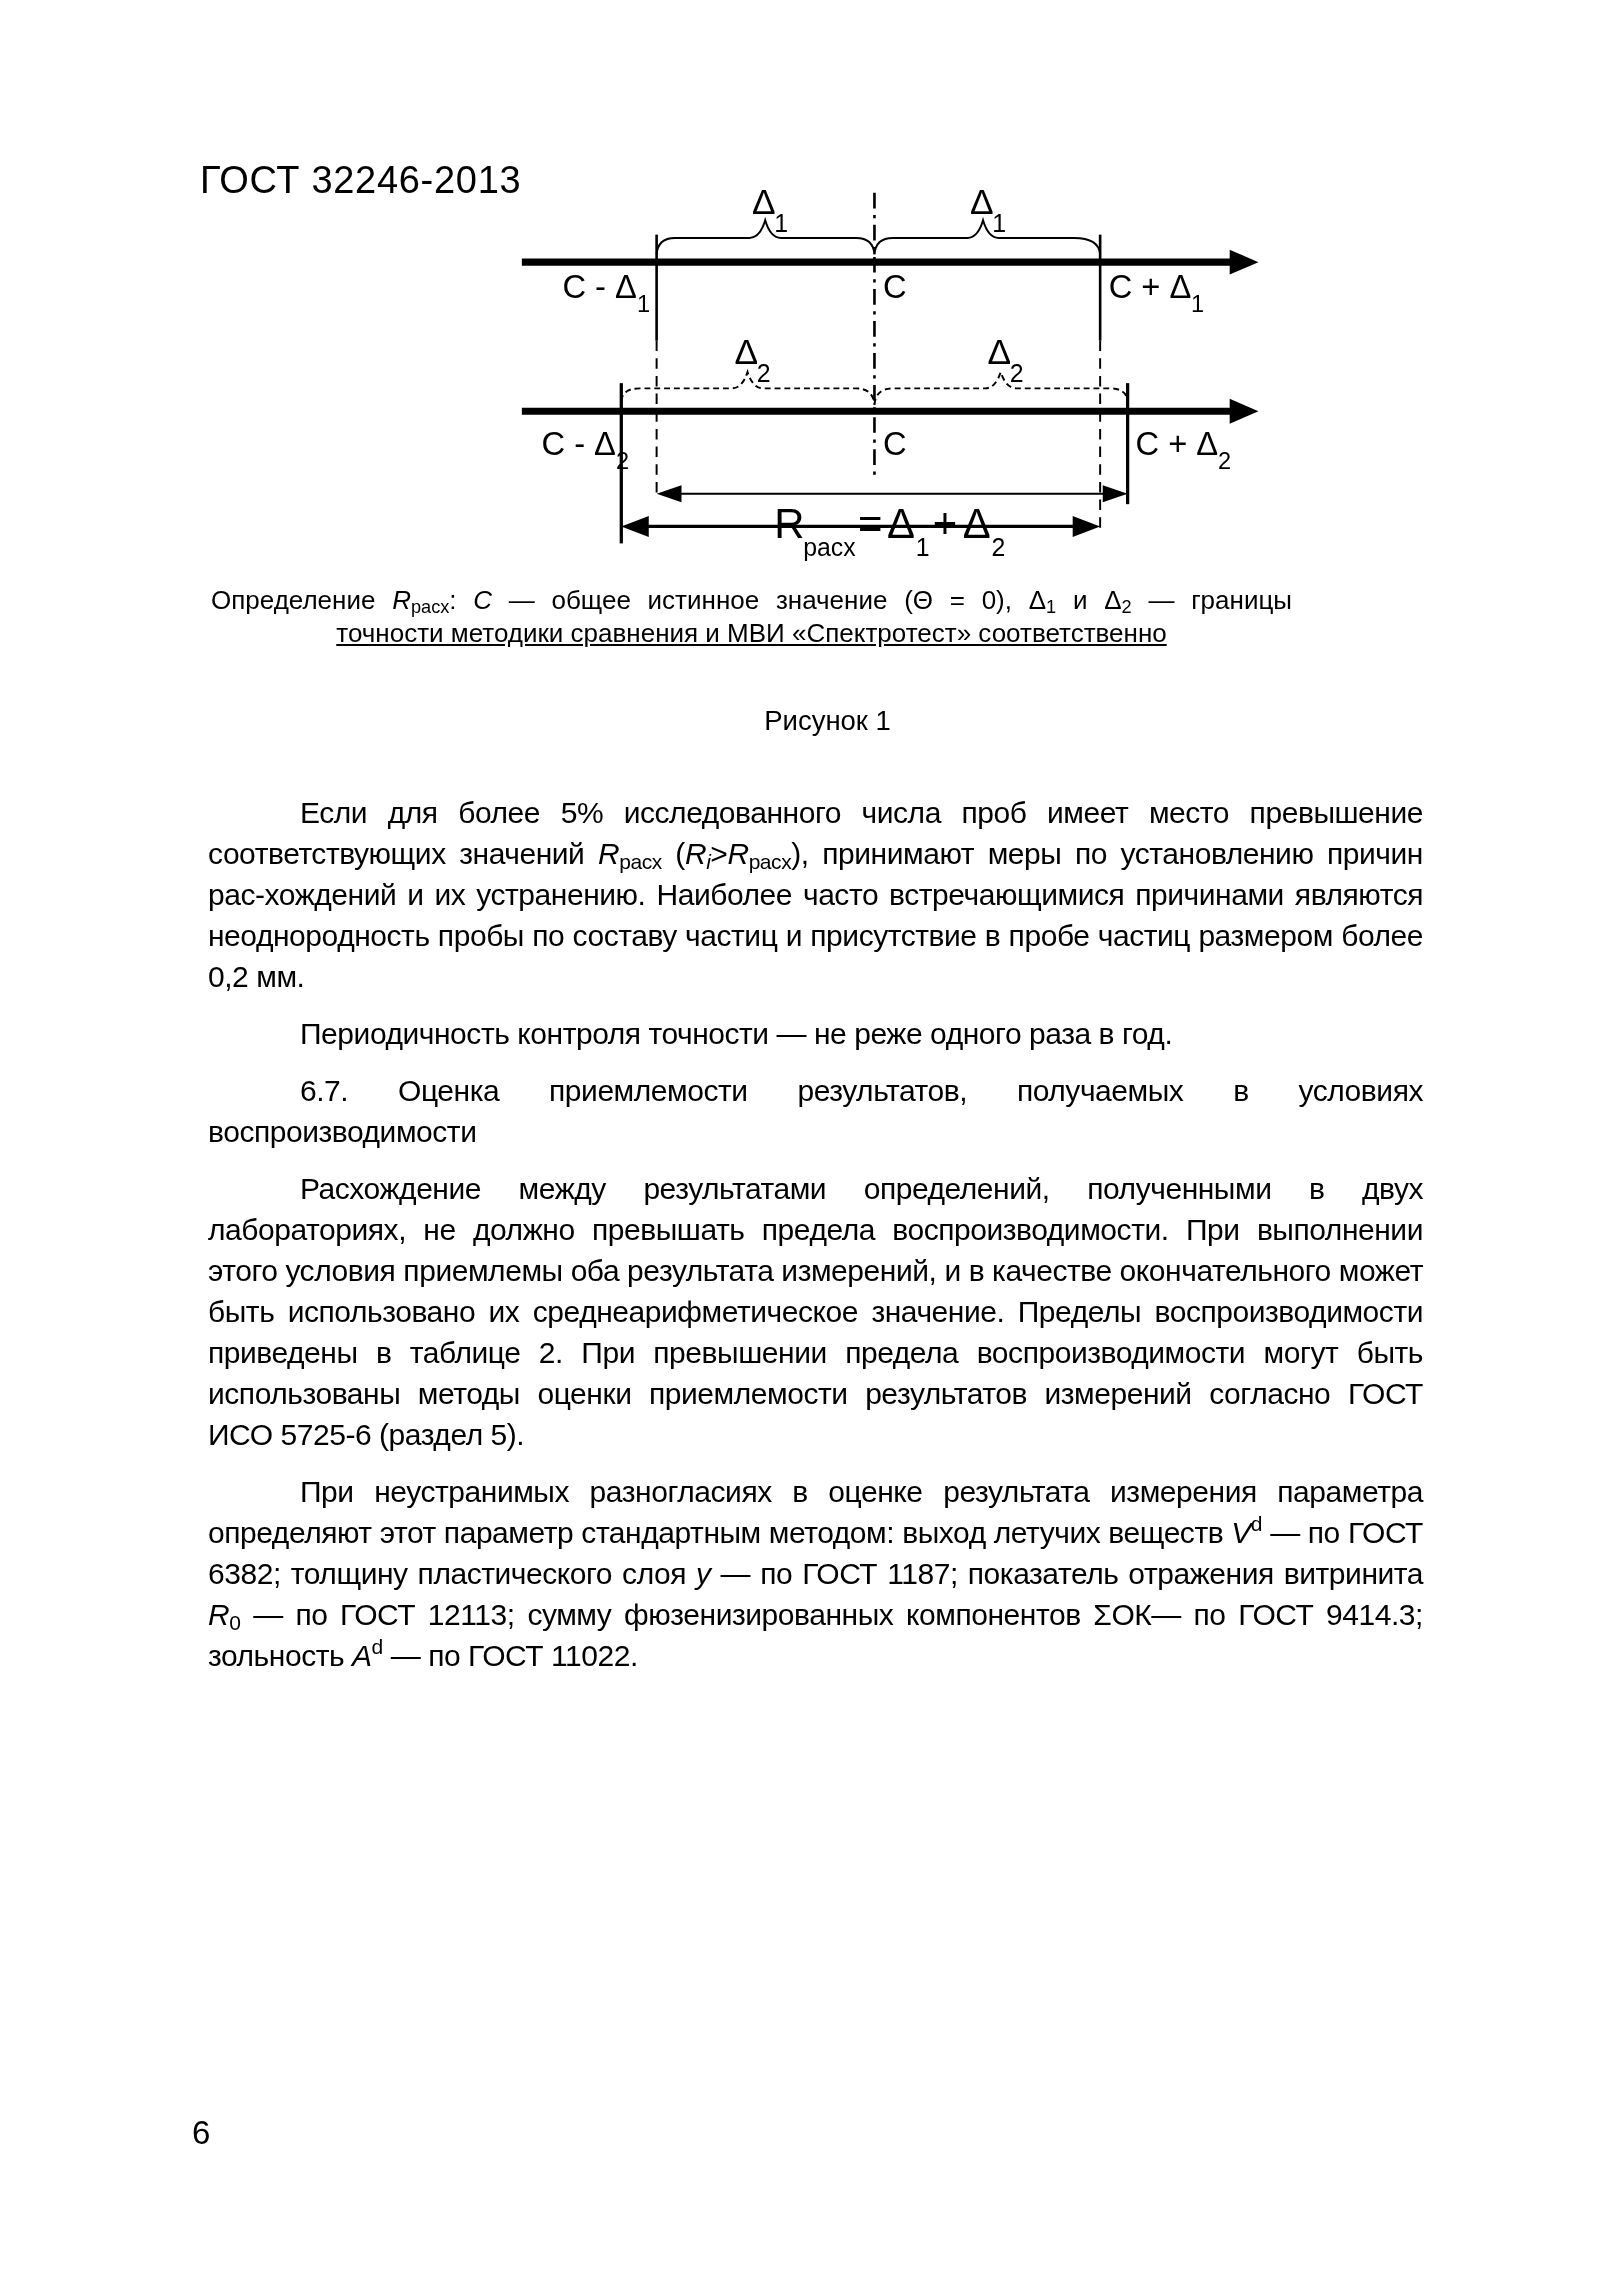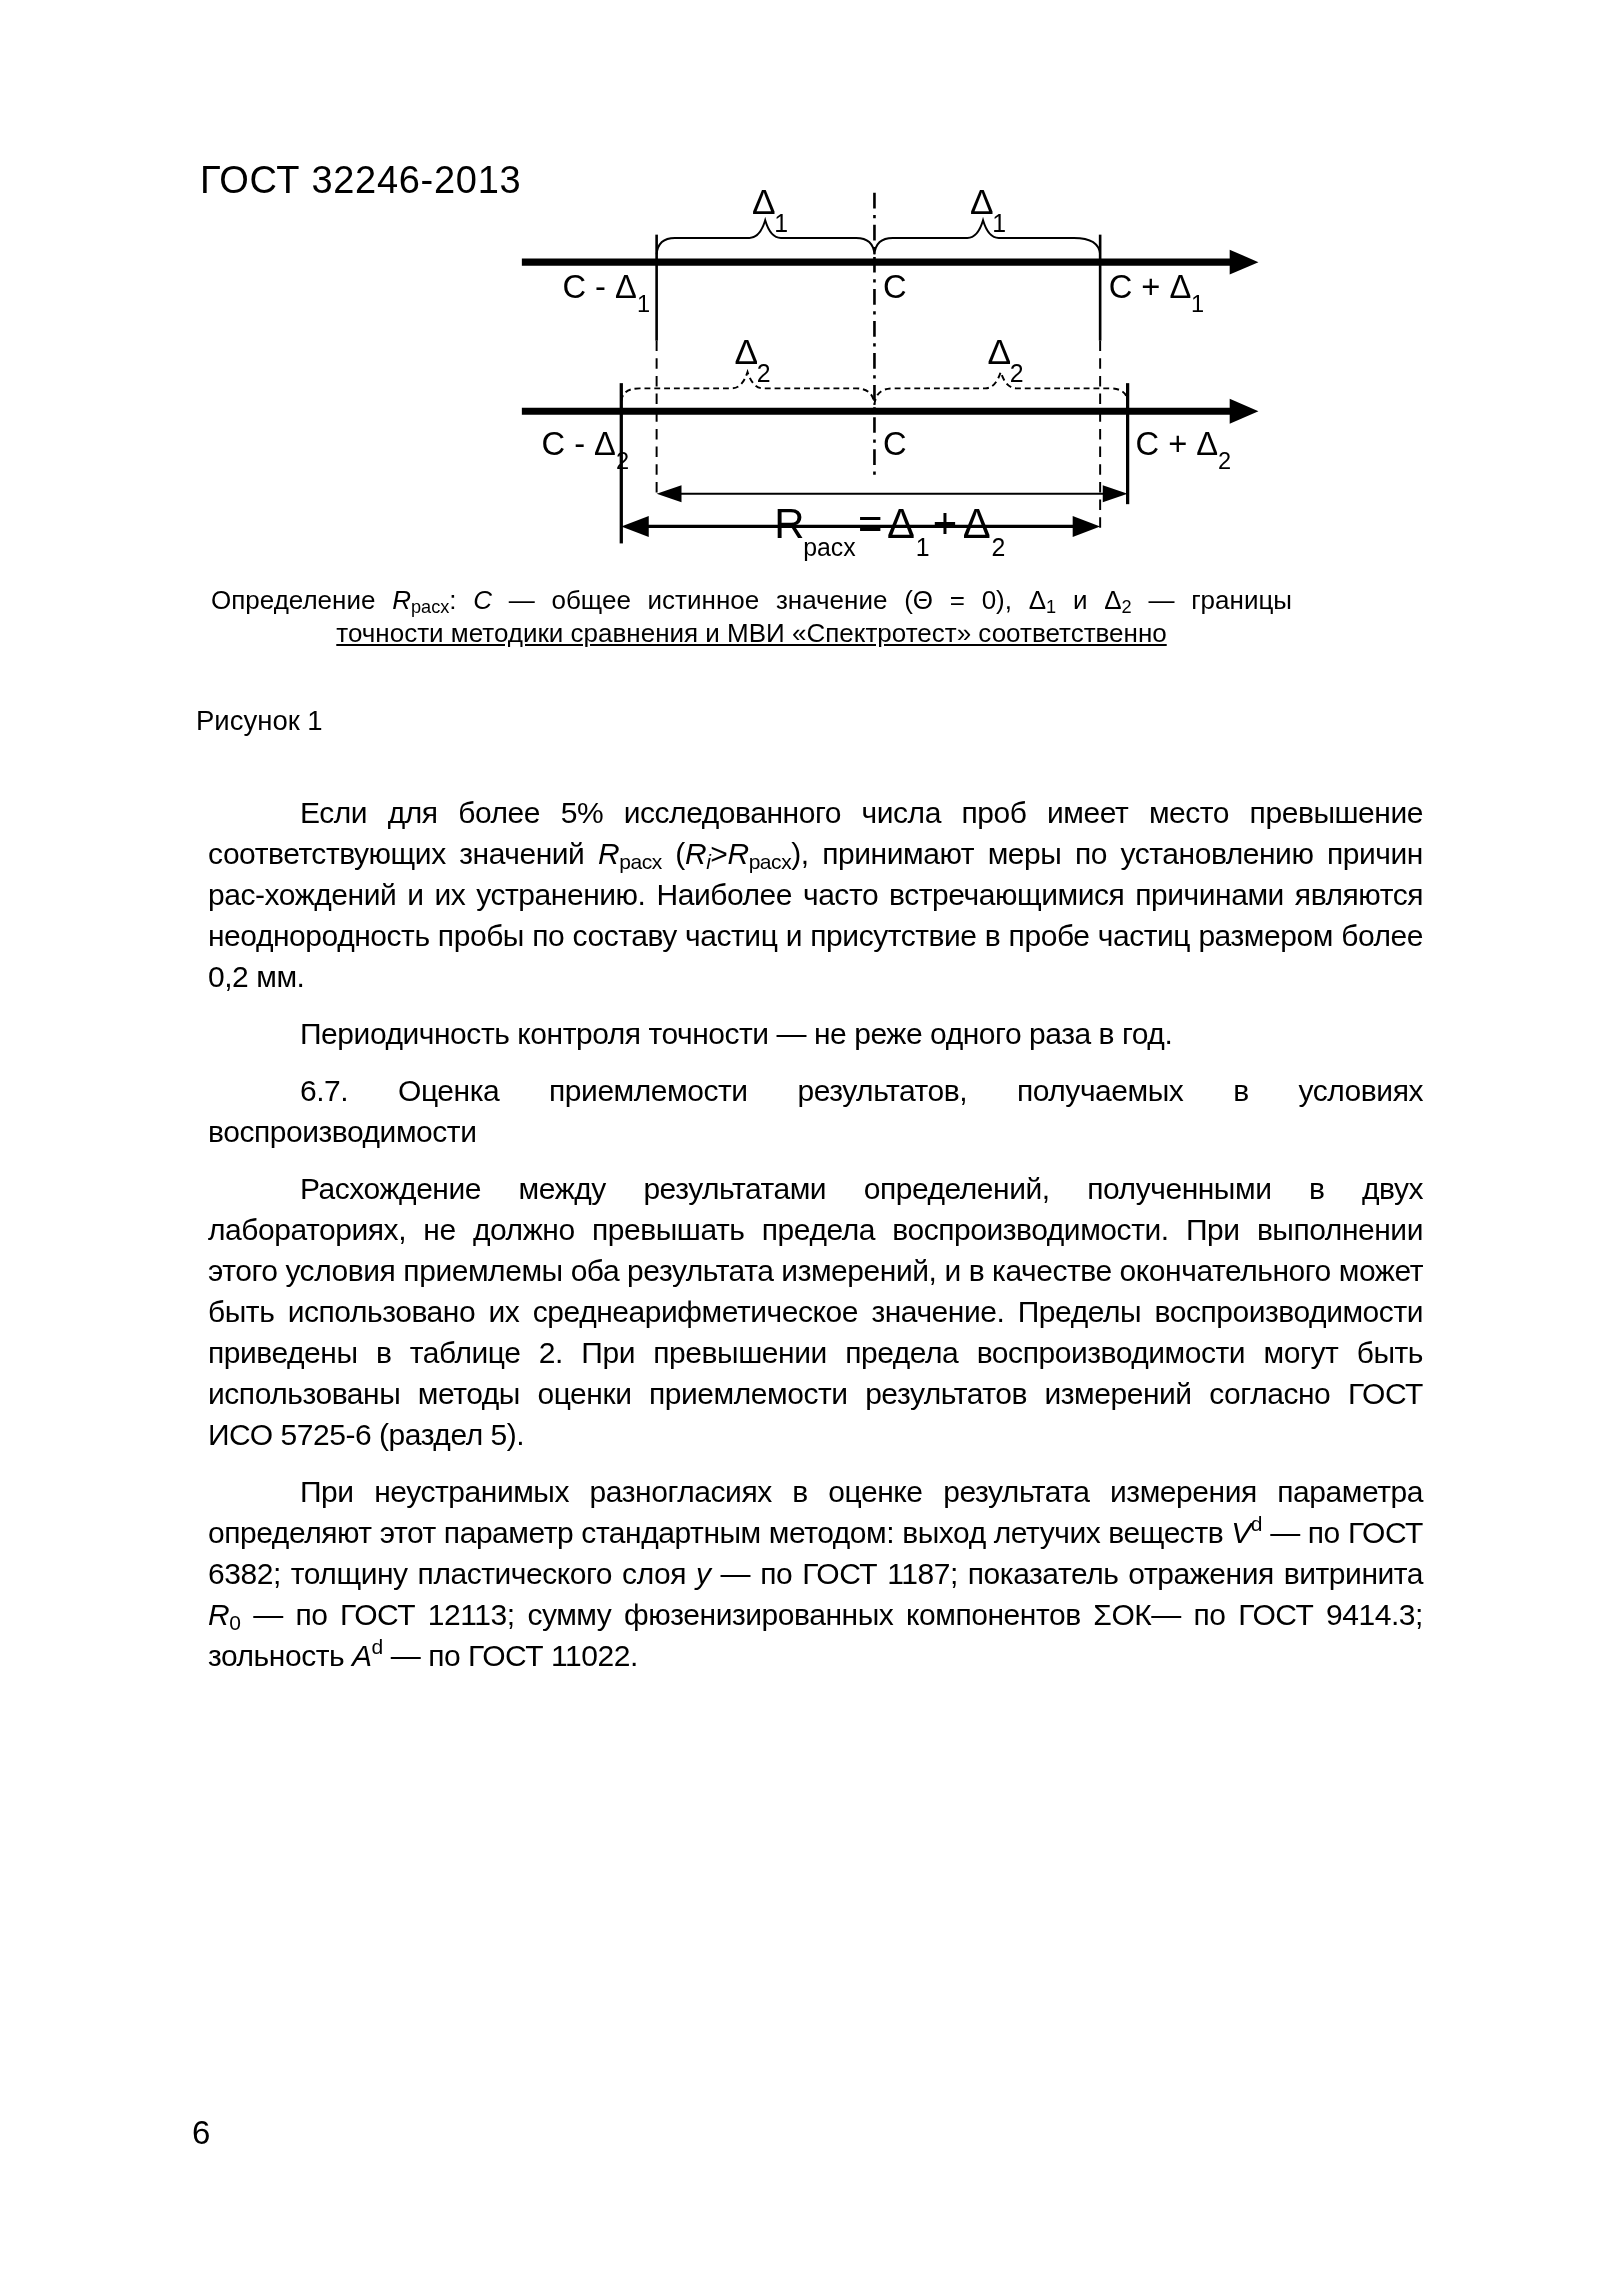--- a/index.html
+++ b/index.html
@@ -20,22 +20,22 @@
   .dsub{font-size:38px;}
   .flbl{font-size:64px;}
   .fsub{font-size:38px;}
   .caption{
     position:absolute;left:192px;top:584px;width:1081px;
     font-size:26px;line-height:33px;margin-left:19px;
   }
   .caption .cap-line1{text-align:justify;text-align-last:justify;}
   .caption .cap-line2{text-align:center;text-decoration:underline;}
   .figure-label{
-    position:absolute;left:196px;top:705px;width:1247px;
-    text-align:left;font-size:27.5px;
+    position:absolute;left:204px;top:705px;width:1247px;
+    text-align:center;font-size:27.5px;
   }
   .body-text{
     position:absolute;left:192px;top:776px;width:1247px;
     font-size:30px;line-height:41px;text-align:justify;letter-spacing:-0.015em;
   }
   .body-text p{margin:16px;padding:0;text-indent:92px;}
   sub{font-size:70%;vertical-align:-0.22em;line-height:0;}
   sup{font-size:70%;vertical-align:0.55em;line-height:0;}
   .page-number{position:absolute;left:192px;top:2114px;font-size:33px;}
 </style>

